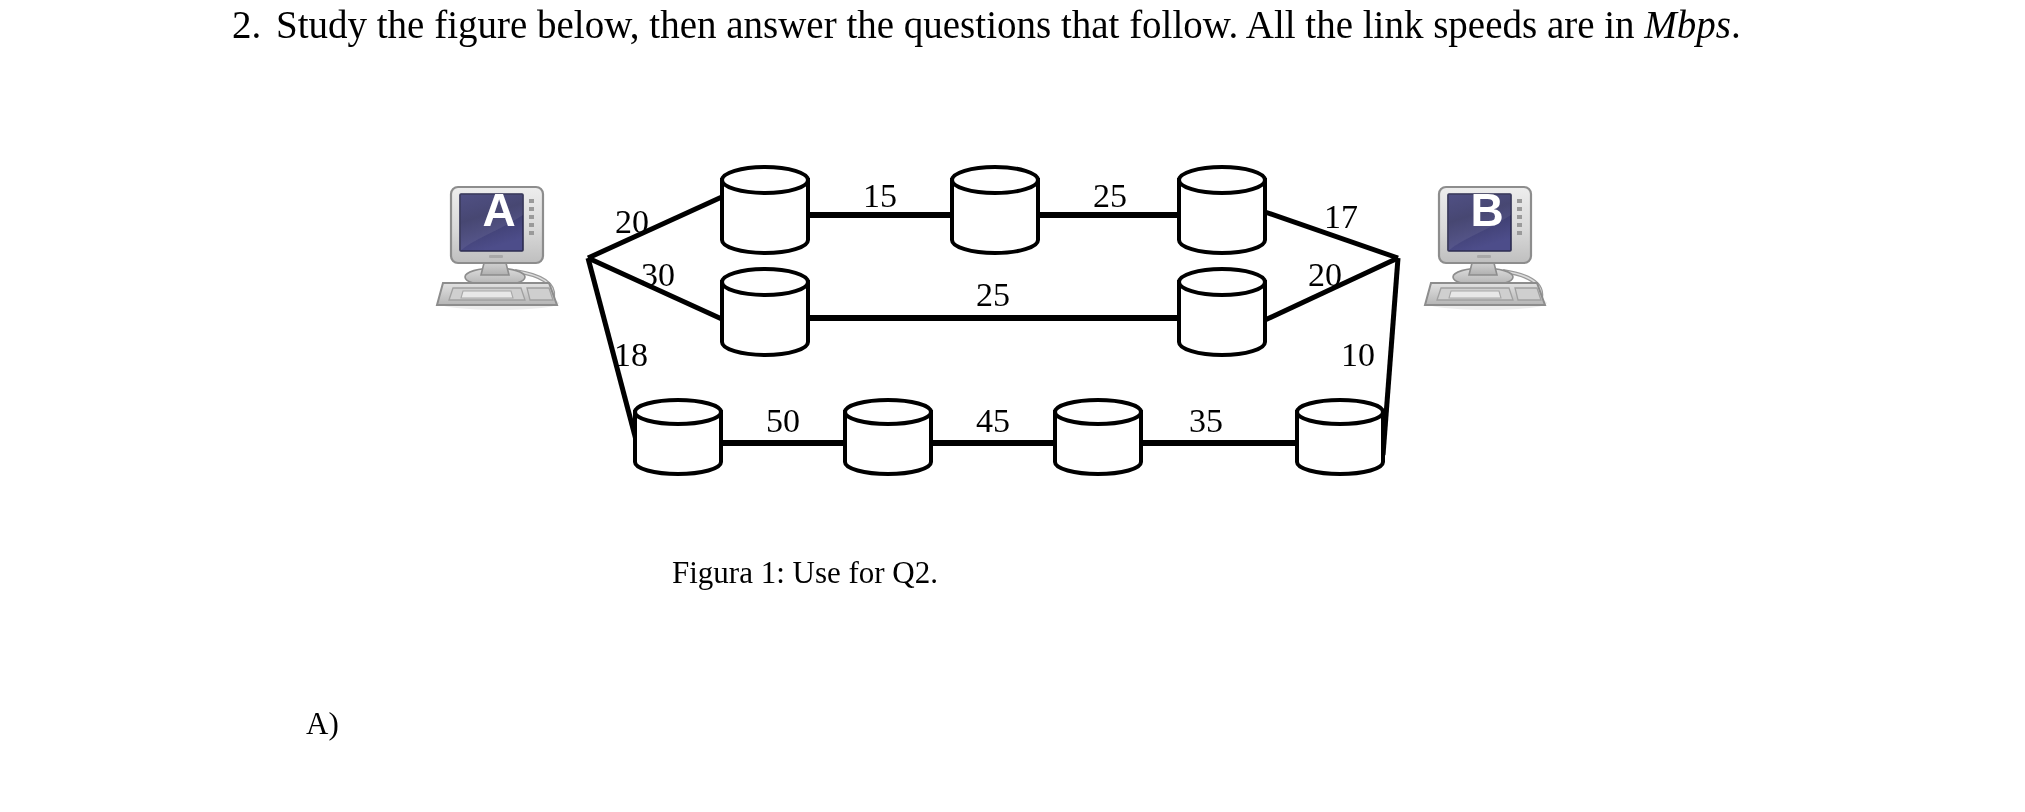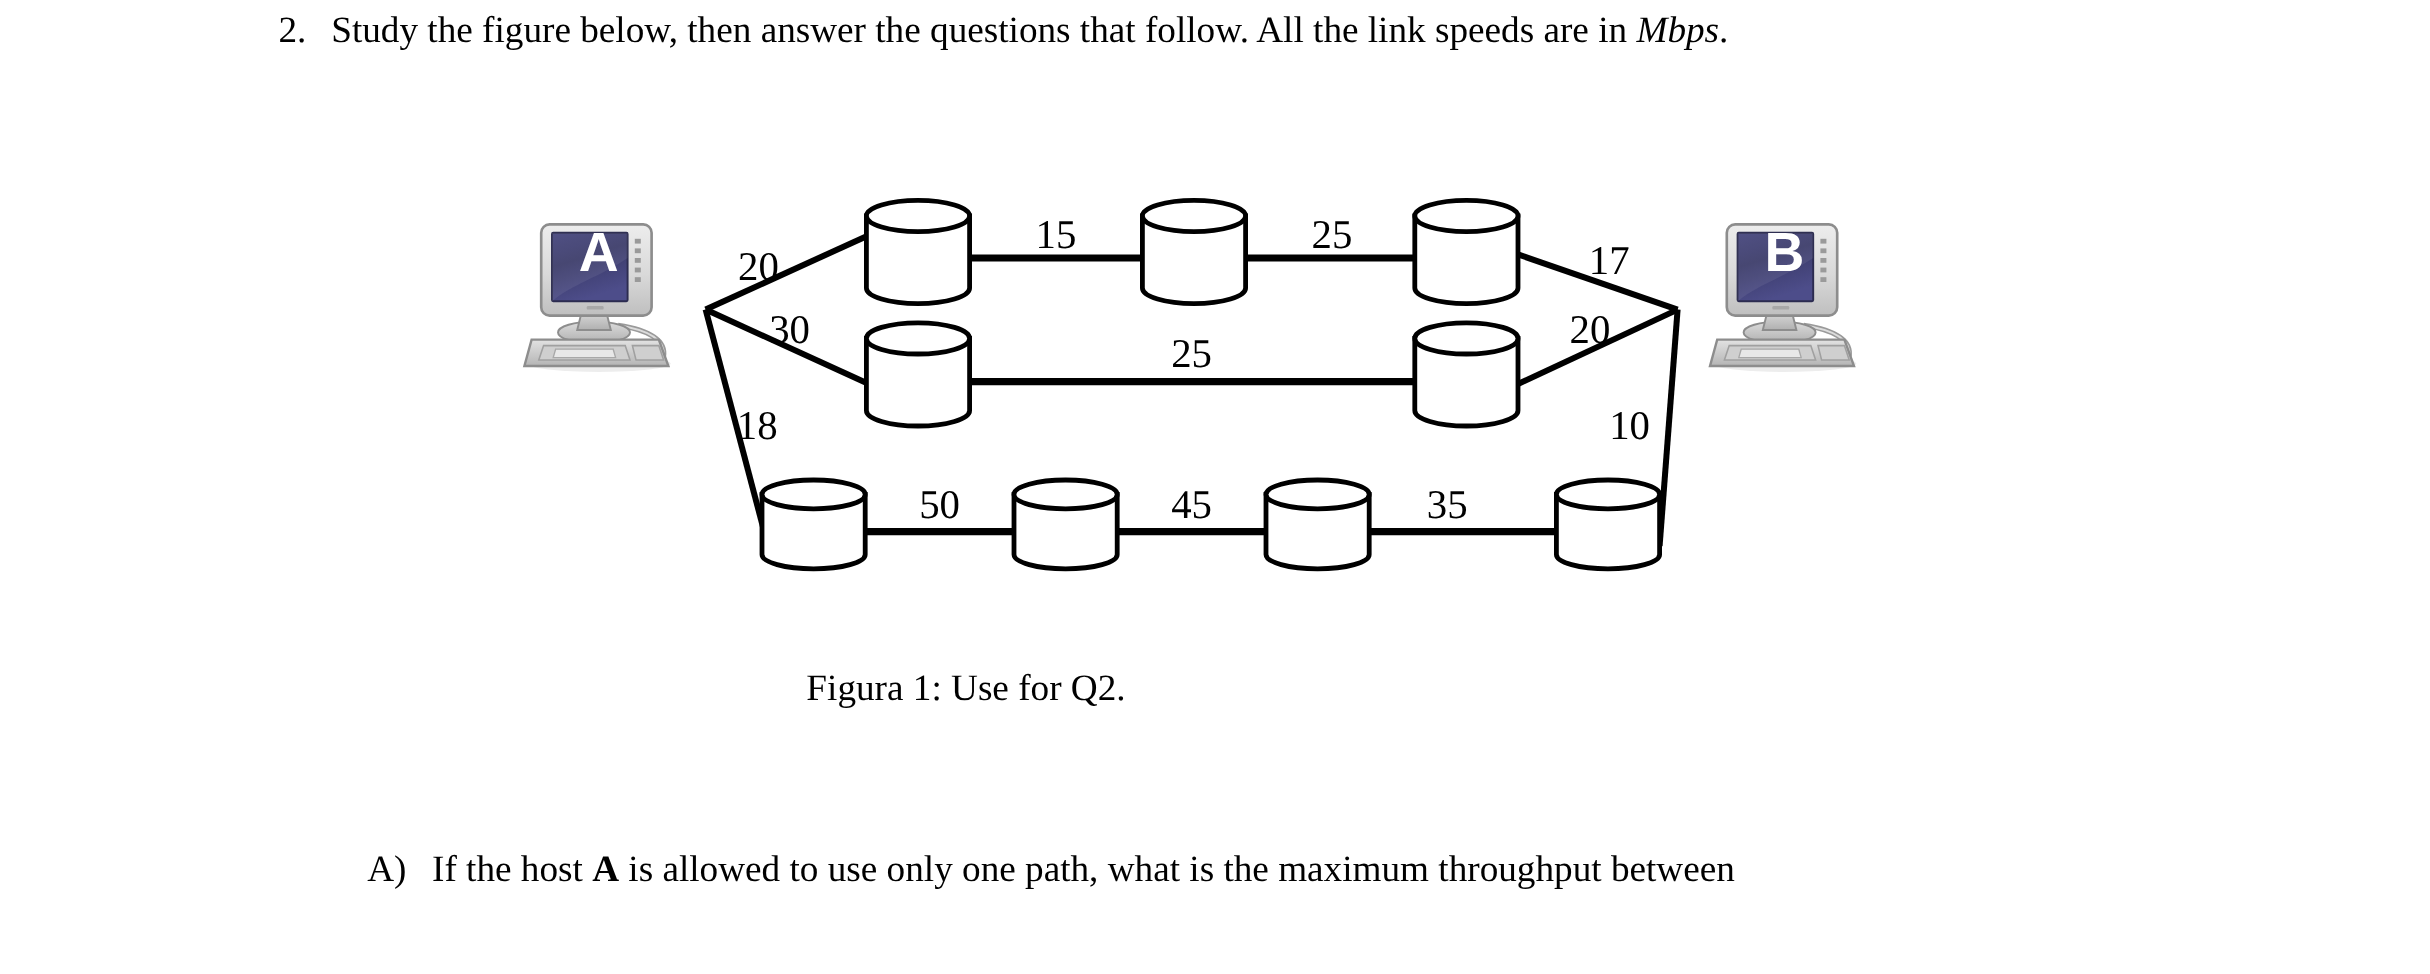--- a/index.html
+++ b/index.html
@@ -34,21 +34,21 @@
     white-space: nowrap;
     color: #000;
   }
 
   
   .q-stem {
     position: absolute;
     left: 232px;
     top: 8px;
     width: 1720px;
-    font-size: 31px;
+    font-size: 39px;
     line-height: 34px;
     white-space: nowrap;
   }
   .q-num {
     display: inline-block;
     width: 44px;
   }
   .q-stem .ital { font-style: italic; }
 
   
@@ -244,15 +244,14 @@
     <text x="1358" y="366" text-anchor="middle">10</text>
   </g>
 </svg>
 </div>
 
 <div class="caption">Figura 1: Use for Q2.</div>
 
 <div class="part-a">
   <span class="marker">A)</span>
   <div class="body">
-    <div class="l1"><span>If the host </span><span class="bold">A</span><span> is allowed to use only one path, what is the maximum throughput between</span></div>
   </div>
 </div>
 
 </body></html>

